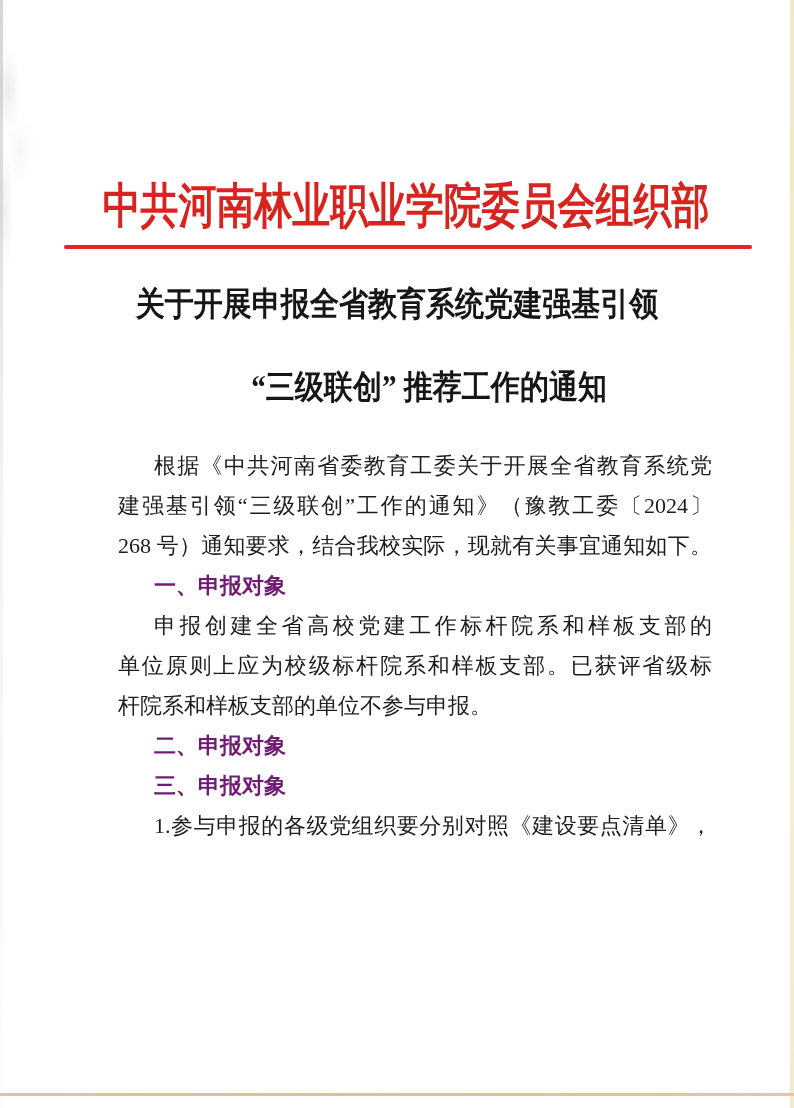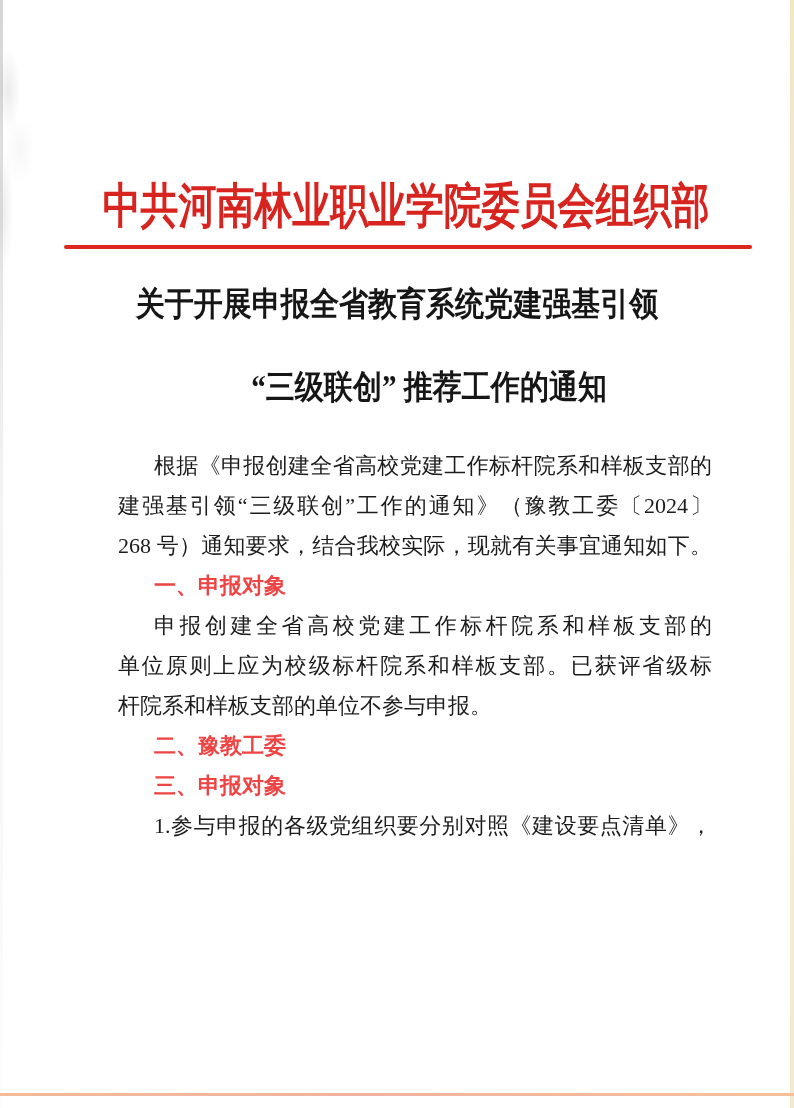--- a/index.html
+++ b/index.html
@@ -76,21 +76,21 @@
     font-size: 22px;
   }
   .line {
     height: 40px; line-height: 40px;
     letter-spacing: 0;
   }
   .line.indent { text-indent: 36px; }
   .line.fill { text-align: justify; text-align-last: justify; }
   .line.heading {
     font-family: "Liberation Sans", "DejaVu Sans", sans-serif;
-    font-weight: 700; color: #ef4444;
+    font-weight: 700; color: #701a75;
   }
 </style>
 </head>
 <body style="--accent-red: #d8241e; --rule-red: #dd2822; --ink: #1c1c1c;">
 
 <div class="edge-left"></div>
 <div class="smudge-topleft"></div>
 <div class="edge-right"></div>
 <div class="edge-bottom"></div>
 
@@ -100,23 +100,23 @@
 <div class="red-rule"></div>
 
 <div class="doc-title title-1">
   <span class="stretch">关于开展申报全省教育系统党建强基引领</span>
 </div>
 <div class="doc-title title-2">
   <span class="stretch">“三级联创” 推荐工作的通知</span>
 </div>
 
 <div class="doc-body">
-    <div class="line indent fill">根据《申报创建全省高校党建工作标杆院系和样板支部的</div>
+    <div class="line indent fill">根据《中共河南省委教育工委关于开展全省教育系统党</div>
     <div class="line fill">建强基引领“三级联创”工作的通知》（豫教工委〔2024〕</div>
     <div class="line fill">268 号）通知要求，结合我校实际，现就有关事宜通知如下。</div>
     <div class="line heading indent">一、申报对象</div>
     <div class="line indent fill">申报创建全省高校党建工作标杆院系和样板支部的</div>
     <div class="line fill">单位原则上应为校级标杆院系和样板支部。已获评省级标</div>
     <div class="line">杆院系和样板支部的单位不参与申报。</div>
-    <div class="line heading indent">二、豫教工委</div>
+    <div class="line heading indent">二、申报对象</div>
     <div class="line heading indent">三、申报对象</div>
     <div class="line indent fill">1.参与申报的各级党组织要分别对照《建设要点清单》，</div>
   </div>
 
 </body></html>

